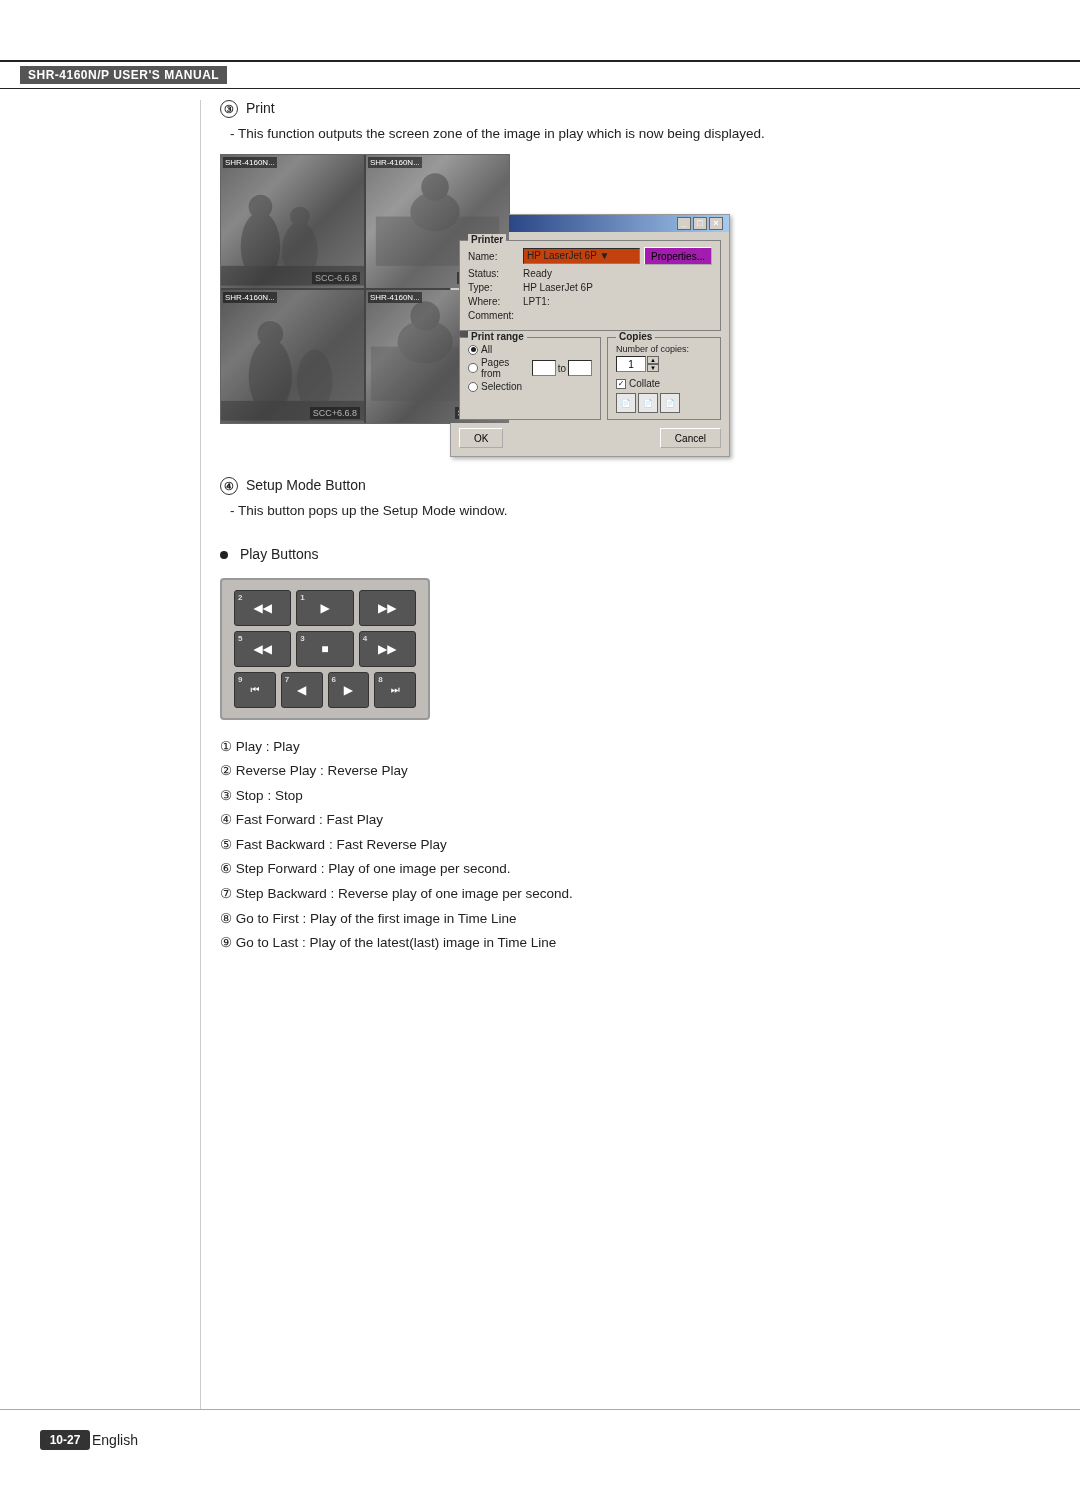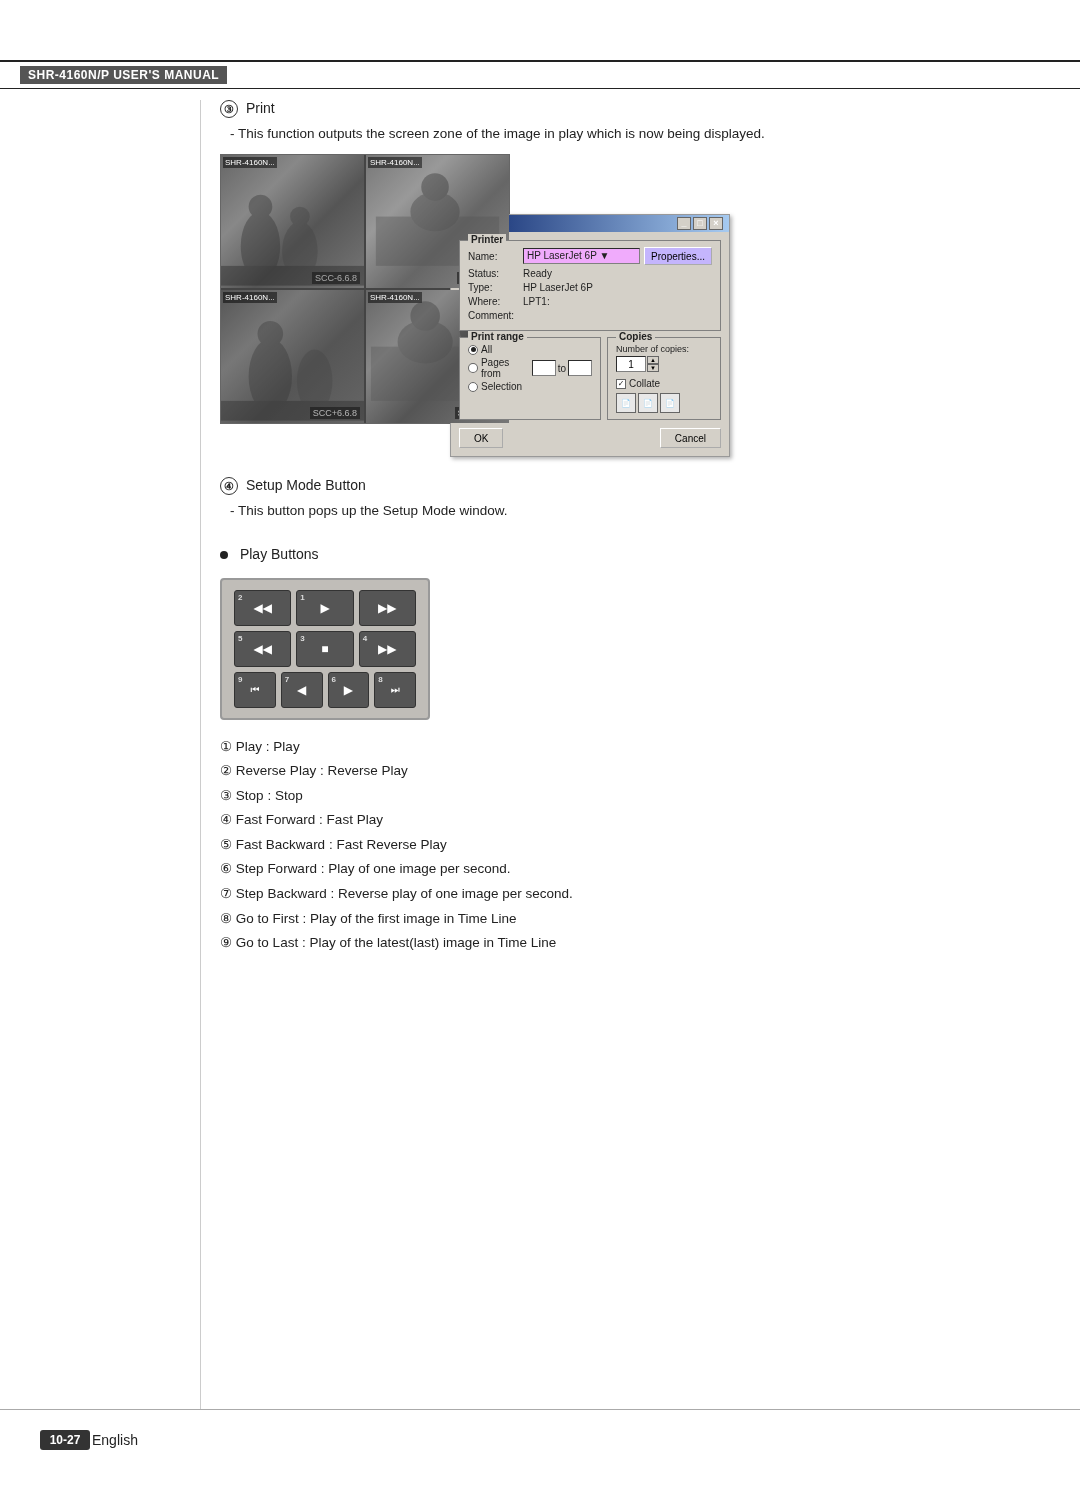--- a/index.html
+++ b/index.html
@@ -178,29 +178,29 @@
       font-size: 10px;
     }
     .dialog-label {
       width: 55px;
       color: #222;
     }
     .dialog-value {
       color: #222;
     }
     .dialog-select {
-      background: #f0abfc;
+      background: #c2410c;
       border: 1px inset #808080;
       height: 16px;
       padding: 1px 3px;
       font-size: 10px;
       flex: 1;
     }
     .dialog-btn-small {
-      background: #c4b5fd;
+      background: #a21caf;
       border: 1px outset #fff;
       padding: 1px 6px;
       font-size: 10px;
       margin-left: 4px;
       height: 18px;
     }
     .dialog-buttons-row {
       display: flex;
       justify-content: space-between;
       gap: 0;

